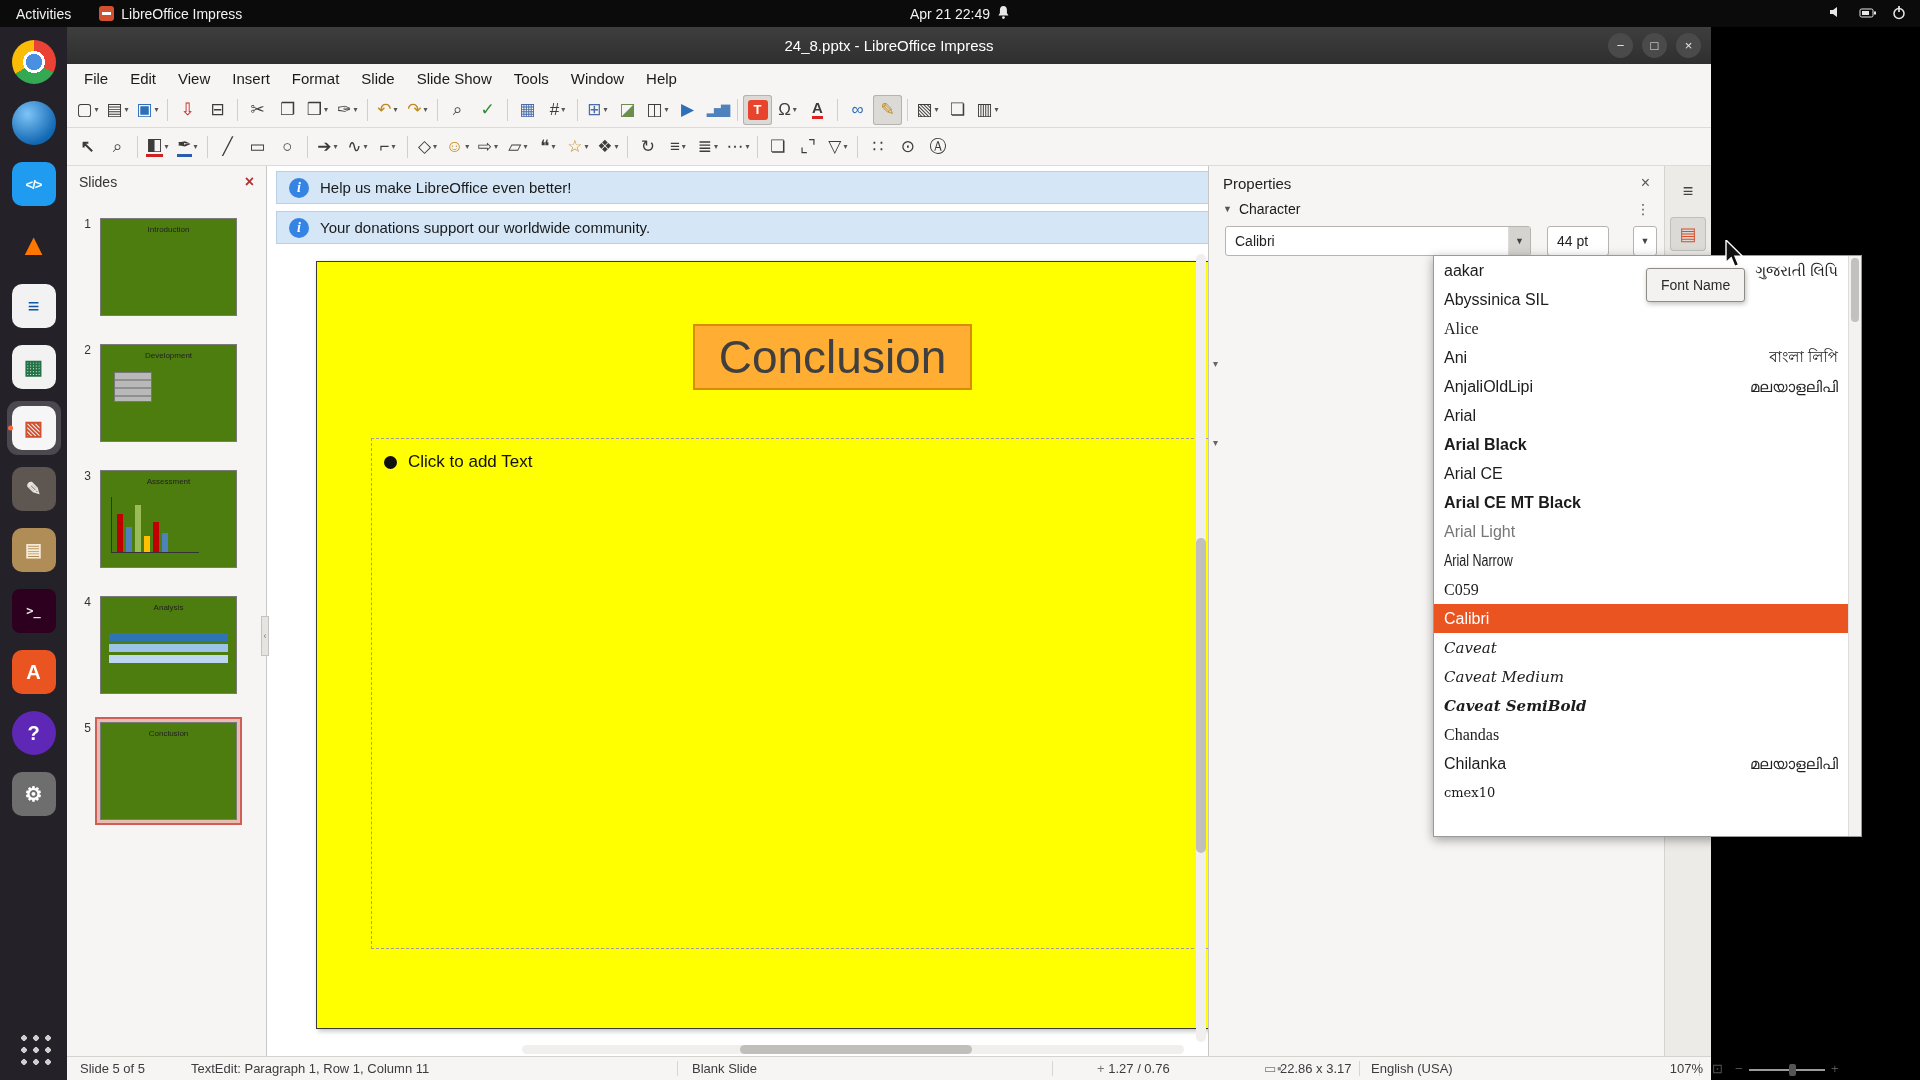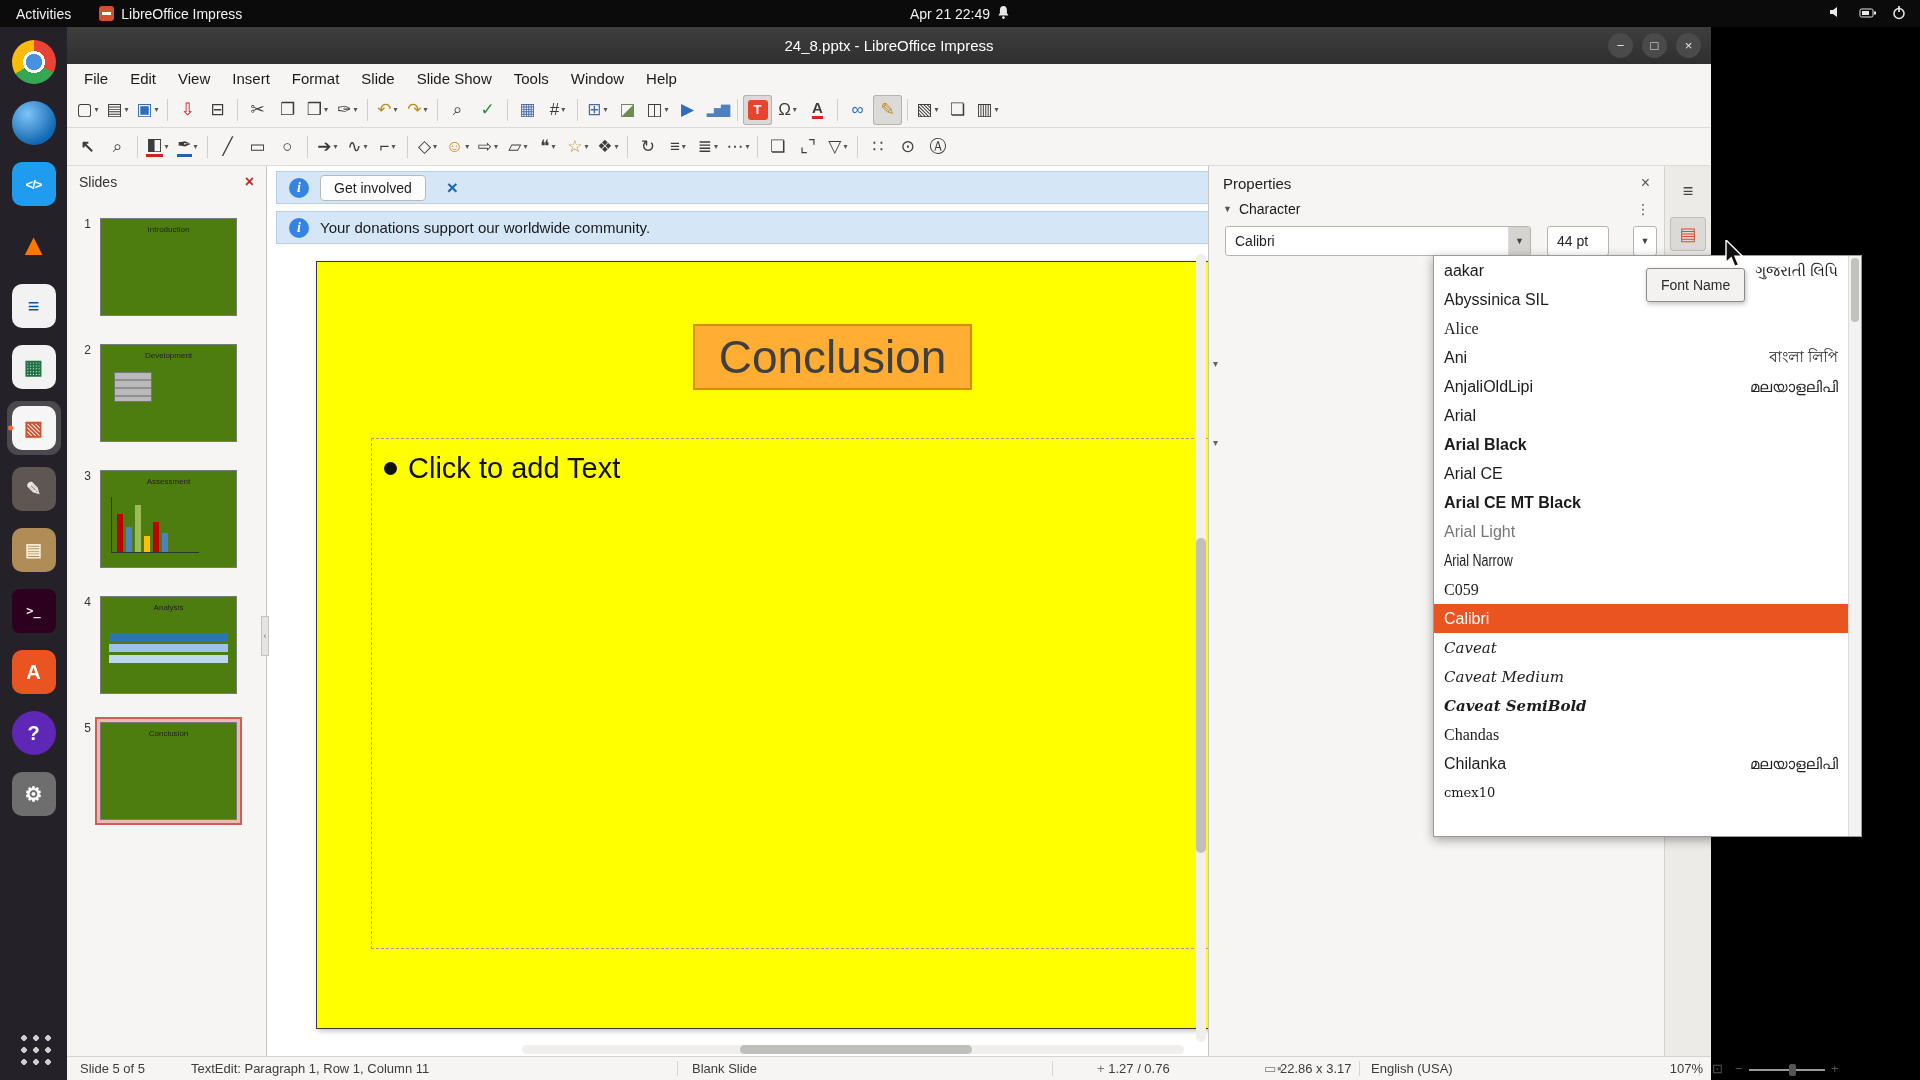--- a/index.html
+++ b/index.html
@@ -107,21 +107,21 @@
   .info-text{flex:1;}
   .info-btn{background:#fdfdfd;border:1px solid #b9b9b9;border-radius:4px;padding:4px 13px;font-size:14px;color:#222;}
   .info-close{color:#1c66b0;font-weight:bold;font-size:19px;margin-left:10px;}
 
   .slide-canvas{position:absolute;left:49px;top:95px;width:1031px;height:768px;background:#ffff00;
                 border:1px solid #3a3a3a;box-shadow:2px 2px 5px rgba(0,0,0,.25);}
   .slide-title-box{position:absolute;left:376px;top:62px;width:279px;height:66px;background:#ffad33;
                    border:2px solid #d88c00;display:flex;align-items:center;justify-content:center;
                    font-size:46px;color:#3f3f3f;}
   .slide-text-box{position:absolute;left:54px;top:176px;width:923px;height:511px;border:1px dashed #9e9e9e;}
-  .bullet-line{display:flex;align-items:center;gap:11px;padding:13px 0 0 12px;font-size:29px;color:#101010;}
+  .bullet-line{display:flex;align-items:center;gap:11px;padding:13px 0 0 12px;font-size:17px;color:#101010;}
   .bullet{width:13px;height:13px;background:#101010;border-radius:50%;flex:0 0 auto;}
 
   .ws-vscroll{position:absolute;right:2px;top:88px;bottom:14px;width:10px;background:#f0efed;border-radius:5px;}
   .ws-vthumb{position:absolute;top:36%;height:40%;left:0;right:0;background:#c1bfbc;border-radius:5px;}
   .ws-hscroll{position:absolute;left:255px;right:24px;bottom:2px;height:9px;background:#f0efed;border-radius:5px;}
   .ws-hthumb{position:absolute;left:33%;width:35%;top:0;bottom:0;background:#c1bfbc;border-radius:5px;}
 
   
   .props{width:456px;background:#f6f5f4;border-left:1px solid #c9c7c5;position:relative;flex:0 0 auto;
          font-size:14px;color:#2b2b2b;}
@@ -570,20 +570,21 @@
               </div>
             </div>
           </div>
         <div class="splitter">‹</div>
       </aside>
 
       <div class="workspace">
 
         <div class="infobar" style="top:5px;">
           <span class="info-icon">i</span>
+          <span class="info-text">Help us make LibreOffice even better!</span>
           <span class="info-btn">Get involved</span>
           <span class="info-close">×</span>
         </div>
         <div class="infobar" style="top:45px;">
           <span class="info-icon">i</span>
           <span class="info-text">Your donations support our worldwide community.</span>
           <span class="info-btn">Donate</span>
           <span class="info-close">×</span>
         </div>
 

